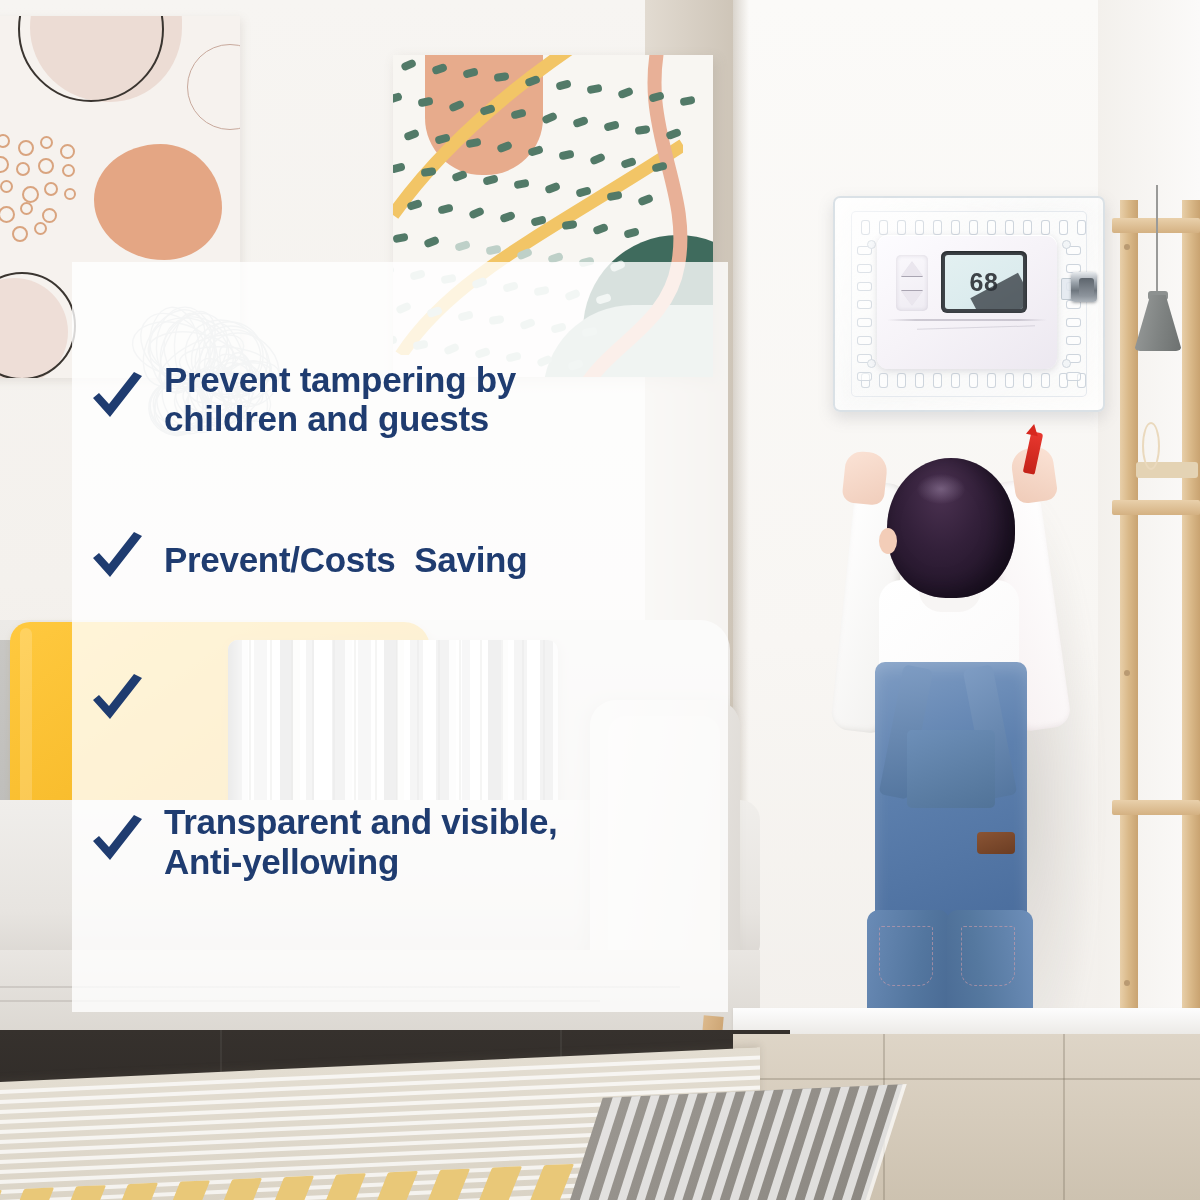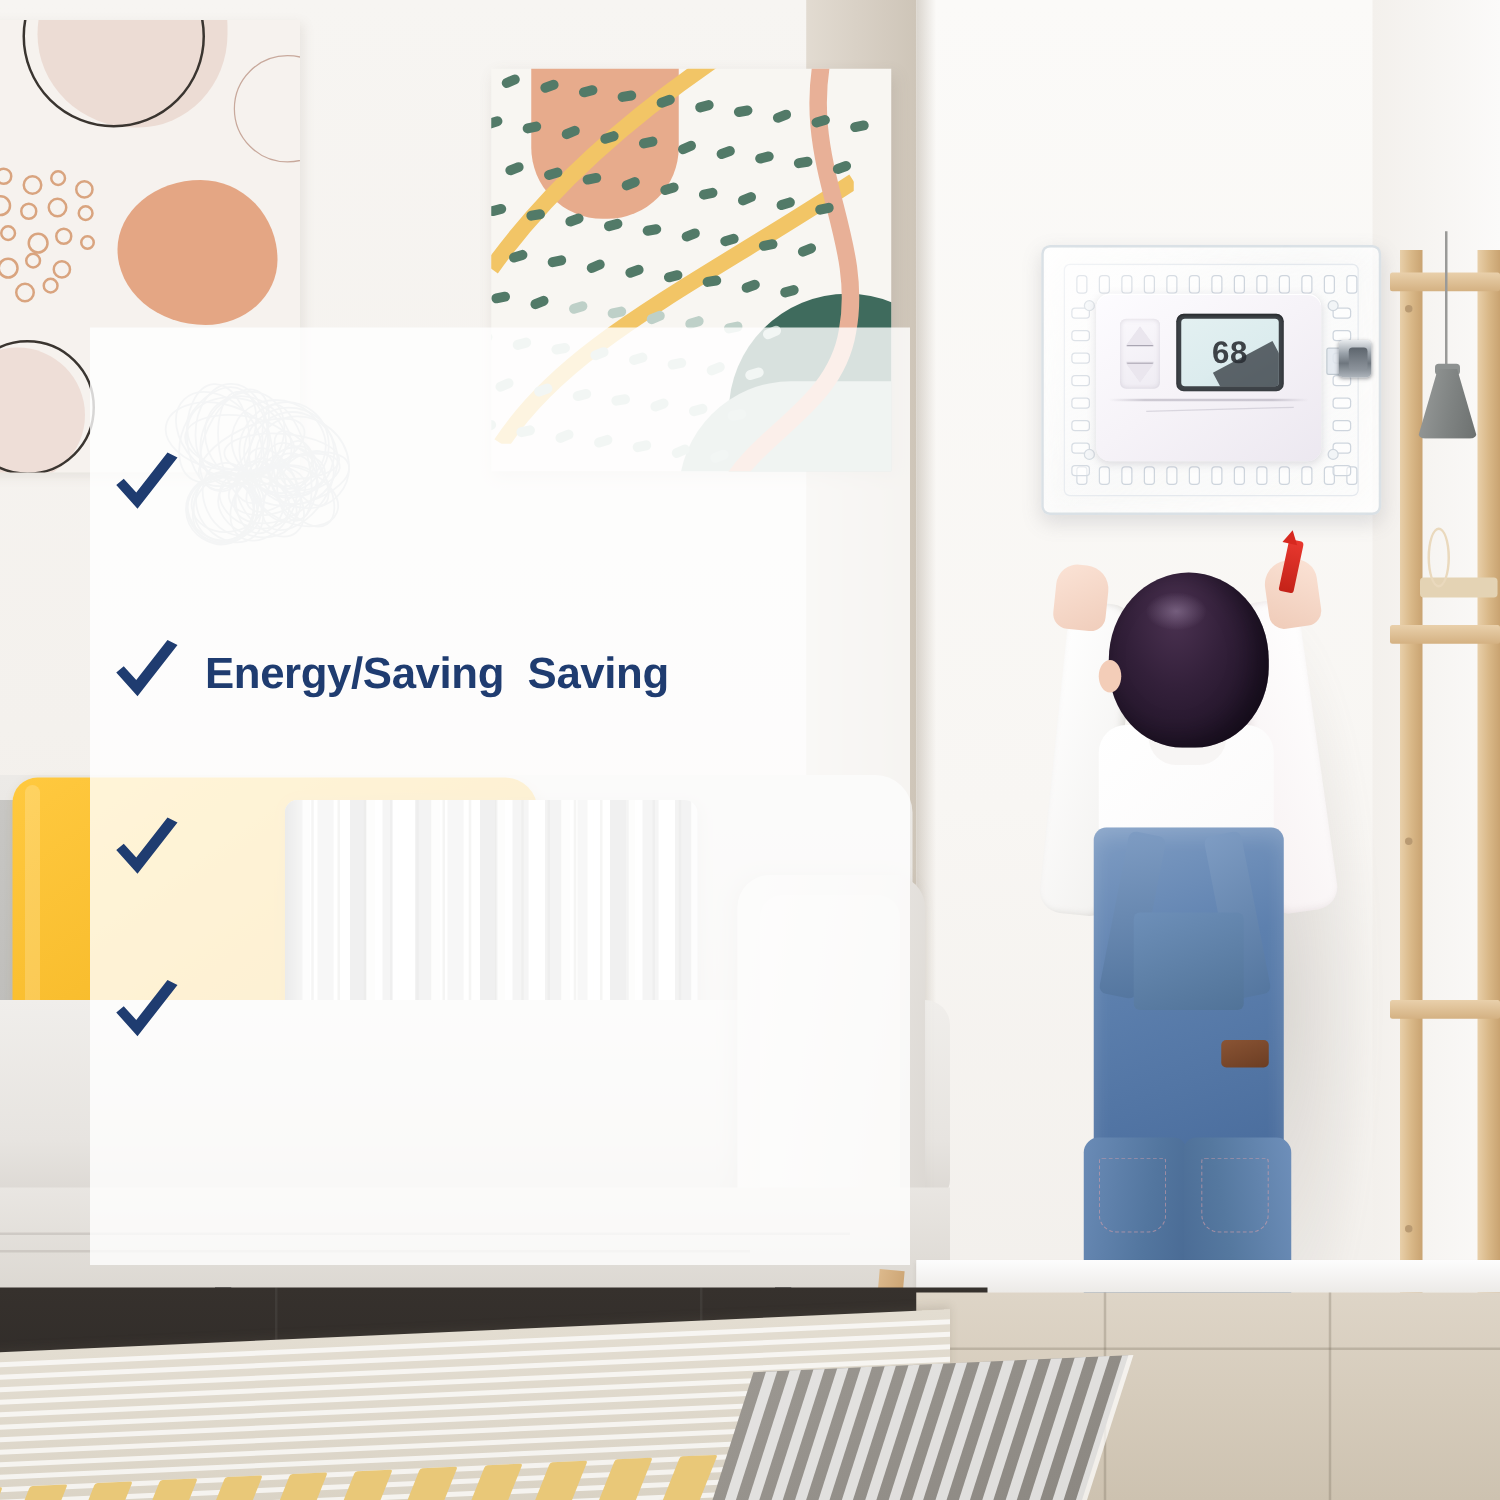--- a/index.html
+++ b/index.html
@@ -707,35 +707,39 @@
     </div>
 
   <div class="overlay"></div>
 
   <div class="features">
 
     <div class="feature" id="feature-0">
       <svg class="check" viewBox="0 0 58 58">
         <path d="M5 28 L22 47 L54 6 L46 2 L21 34 L11 23 Z" fill="#1f3c70"></path>
       </svg>
+      <div class="feat-text">Prevent tampering by
+children and guests</div>
     </div>
 
     <div class="feature" id="feature-1">
       <svg class="check" viewBox="0 0 58 58">
         <path d="M5 28 L22 47 L54 6 L46 2 L21 34 L11 23 Z" fill="#1f3c70"></path>
       </svg>
-      <div class="feat-text">Energy/Saving  Saving</div>
+      <div class="feat-text">Prevent/Costs  Saving</div>
     </div>
 
     <div class="feature" id="feature-2">
       <svg class="check" viewBox="0 0 58 58">
         <path d="M5 28 L22 47 L54 6 L46 2 L21 34 L11 23 Z" fill="#1f3c70"></path>
       </svg>
     </div>
 
     <div class="feature" id="feature-3">
       <svg class="check" viewBox="0 0 58 58">
         <path d="M5 28 L22 47 L54 6 L46 2 L21 34 L11 23 Z" fill="#1f3c70"></path>
       </svg>
+      <div class="feat-text">Transparent and visible,
+Anti-yellowing</div>
     </div>
 
   </div>
 </div>
 
 </body></html>

